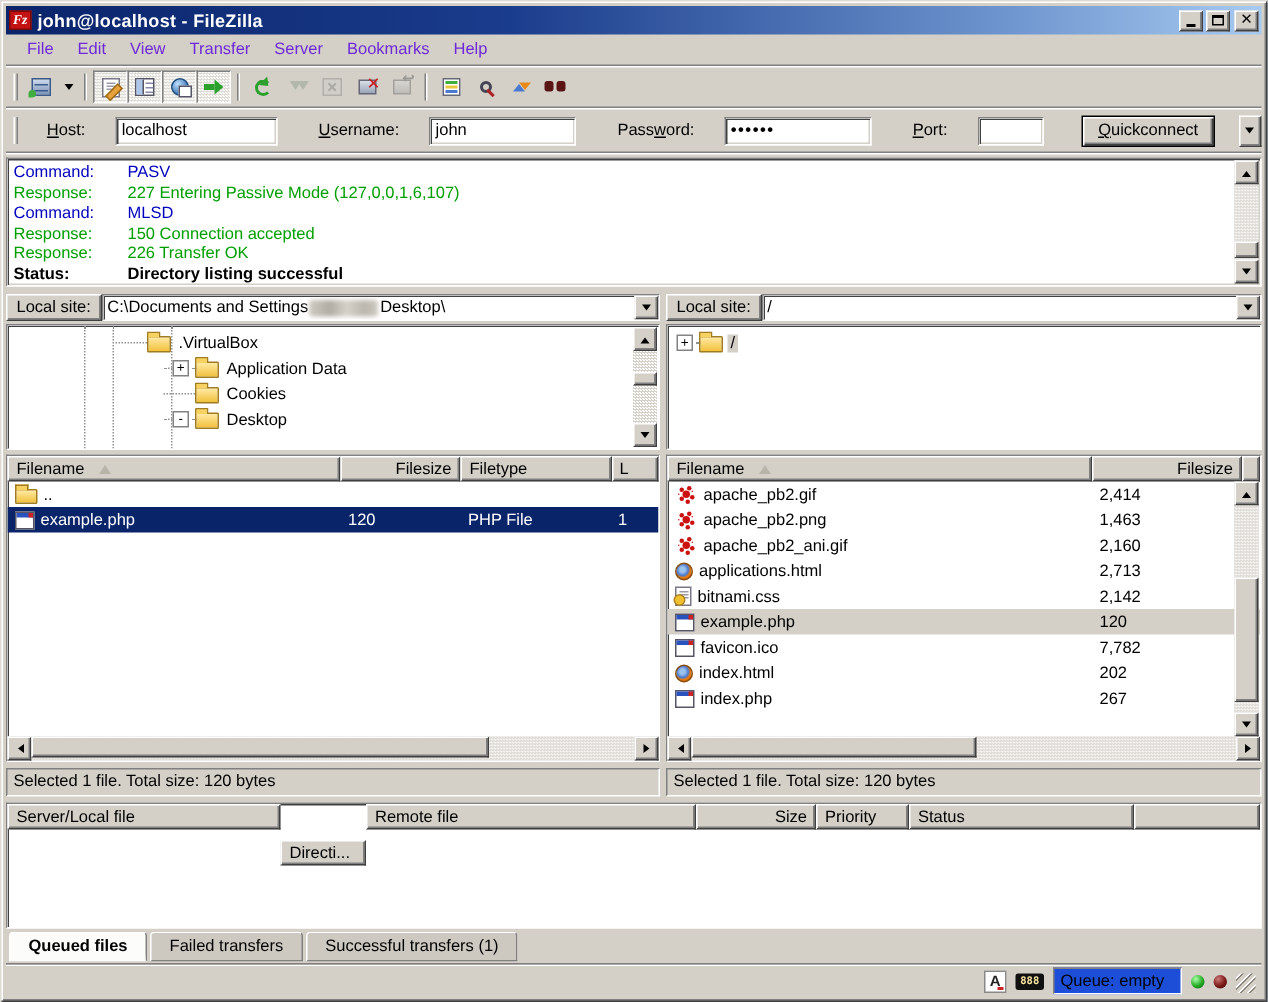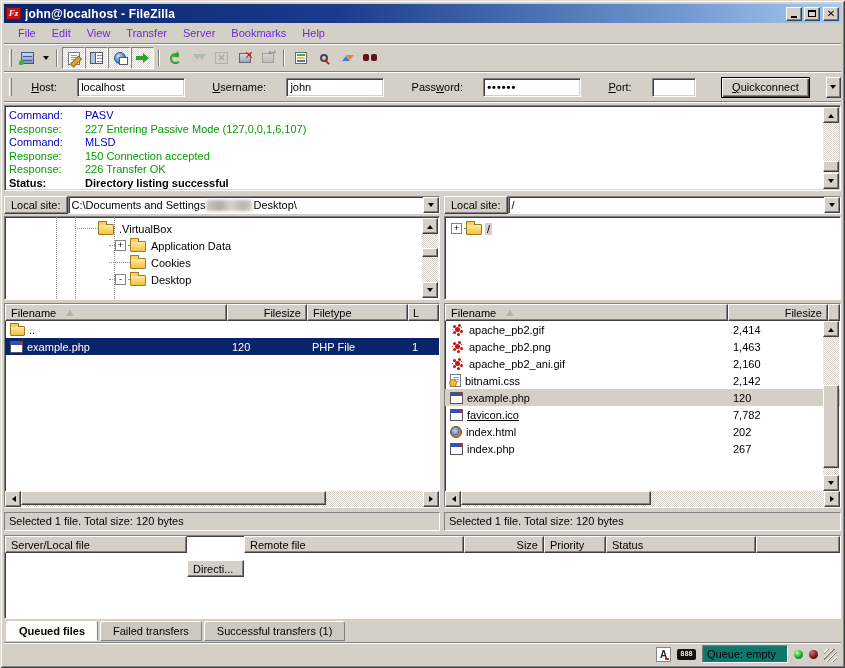--- a/index.html
+++ b/index.html
@@ -188,21 +188,21 @@
   .tab.active{background:#fcfcfa;font-weight:bold;border-bottom-color:#fcfcfa;}
 
   
   .statusbar{height:22px;margin-top:1px;border-top:1px solid #808080;box-shadow:inset 0 1px 0 #fff;
     display:flex;align-items:center;justify-content:flex-end;padding:1px 4px 0;gap:6px;}
   .tt-icon{width:15px;height:15px;background:#fff;border:1px solid #888;position:relative;
     font:bold 10px/13px "Liberation Sans",sans-serif;text-align:center;color:#222;}
   .tt-icon::after{content:"";position:absolute;right:1px;bottom:1px;width:4px;height:2px;background:#c22;}
   .badge{width:19px;height:11px;background:#111;border-radius:2px;color:#ffe9a2;
     font:bold 7px/11px "DejaVu Sans Mono",monospace;text-align:center;letter-spacing:0;}
-  .queue-field{width:86px;height:18px;background:#0f766e;padding:2px 4px 0;font-size:11px;
+  .queue-field{width:86px;height:18px;background:#1d4ed8;padding:2px 4px 0;font-size:11px;
     border:1px solid;border-color:#808080 #fff #fff #808080;}
   .led{width:9px;height:9px;border-radius:50%;flex:0 0 auto;}
   .led-green{background:radial-gradient(circle at 35% 30%,#aaffaa 0,#22aa22 55%,#0a5a0a);}
   .led-red{background:radial-gradient(circle at 35% 30%,#cc7777 0,#7c1818 55%,#400808);}
   .grip{width:13px;height:13px;align-self:flex-end;margin-bottom:2px;
     background:repeating-linear-gradient(135deg,transparent 0 2px,#fff 2px 3px,#8a867e 3px 4px);}
 </style>
 </head>
 <body>
 
@@ -506,38 +506,47 @@
             <div class="cell" style="width:283px;">
                 <span class="fi fi-img"></span>
                 <span>apache_pb2_ani.gif</span>
               </div>
             <div class="cell num" style="width:100px;">
                 <span>2,160</span>
               </div>
           </div>
           <div class="frow">
             <div class="cell" style="width:283px;">
+                <span class="fi fi-html"></span>
+                <span>applications.html</span>
+              </div>
+            <div class="cell num" style="width:100px;">
+                <span>2,713</span>
+              </div>
+          </div>
+          <div class="frow">
+            <div class="cell" style="width:283px;">
                 <span class="fi fi-css"></span>
                 <span>bitnami.css</span>
               </div>
             <div class="cell num" style="width:100px;">
                 <span>2,142</span>
               </div>
           </div>
           <div class="frow sel-inactive">
             <div class="cell" style="width:283px;">
                 <span class="fi fi-win"></span>
                 <span>example.php</span>
               </div>
             <div class="cell num" style="width:100px;">
                 <span>120</span>
               </div>
           </div>
           <div class="frow">
-            <div class="cell" style="width:283px;text-decoration:underline;">
+            <div class="cell" style="width:283px;">
                 <span class="fi fi-win"></span>
                 <span>favicon.ico</span>
               </div>
             <div class="cell num" style="width:100px;">
                 <span>7,782</span>
               </div>
           </div>
           <div class="frow">
             <div class="cell" style="width:283px;">
                 <span class="fi fi-html"></span>

